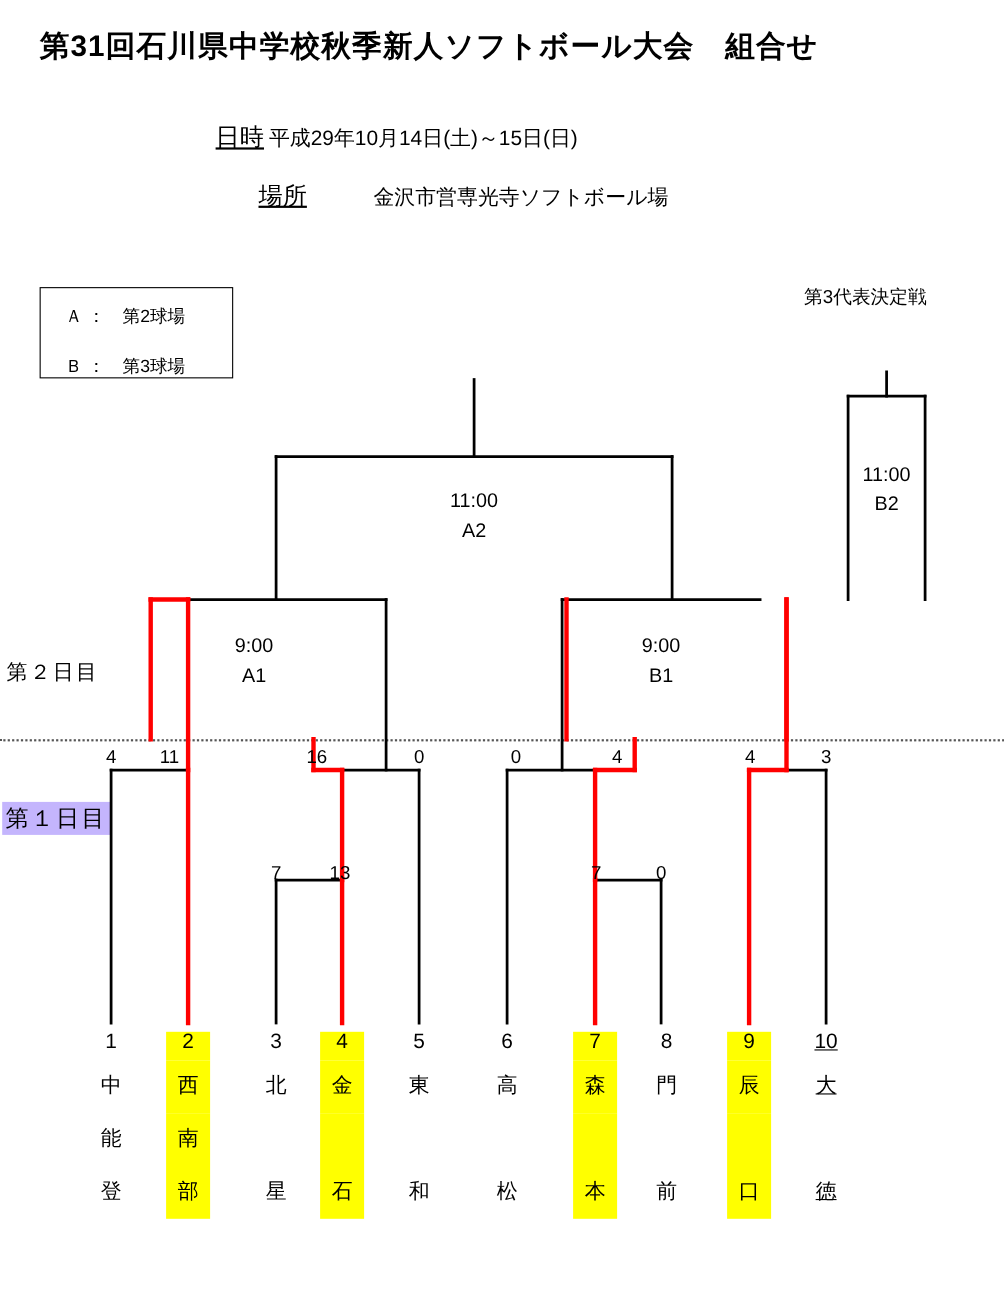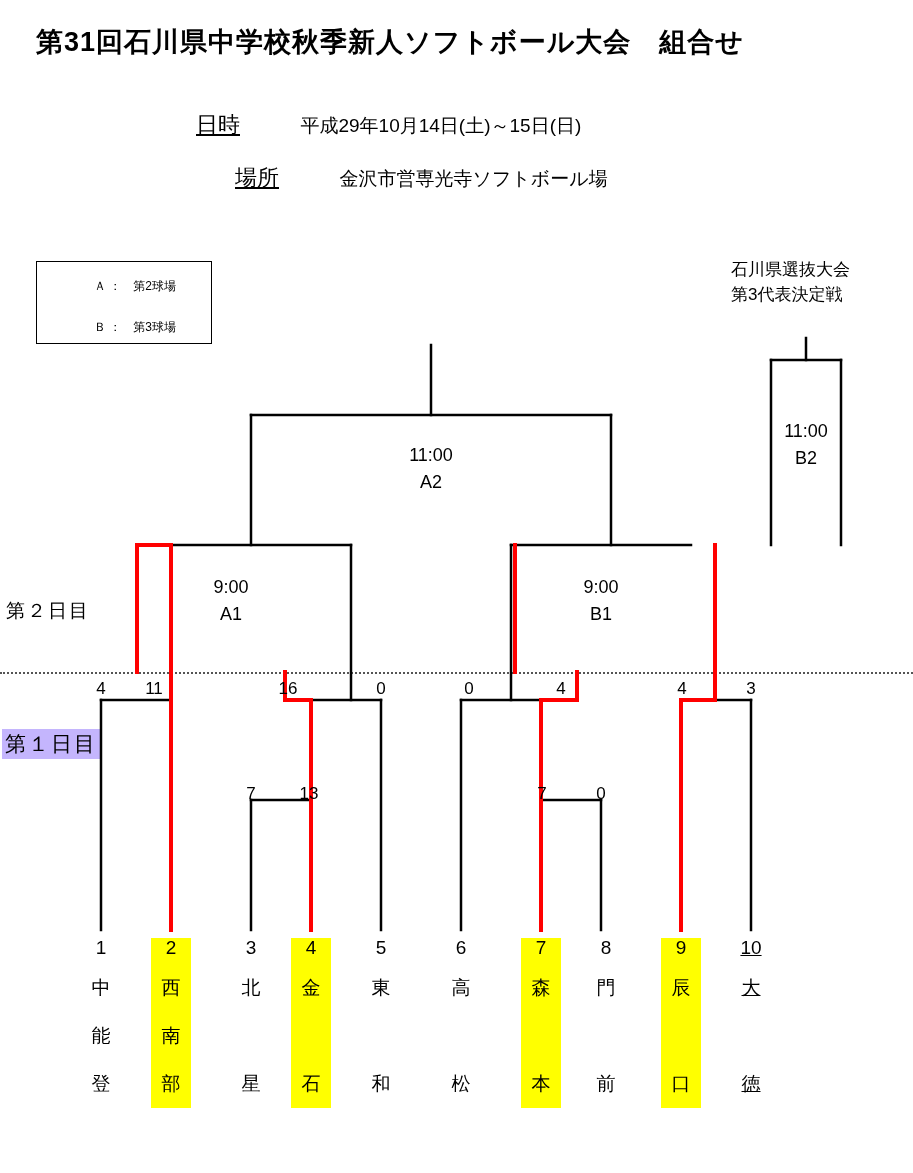--- a/index.html
+++ b/index.html
@@ -12,30 +12,29 @@
     overflow:hidden;
   }
   .abs{position:absolute;}
   #title{
     top:24px;left:0;width:780px;text-align:center;
     font-size:27px;font-weight:bold;letter-spacing:1px;
   }
   .meta-label{font-size:22px;text-decoration:underline;}
   .meta-value{font-size:19px;}
   #meta1{top:110px;left:196px;}
-  #meta1 .meta-value{margin-left:56px;text-align:right;}
+  #meta1 .meta-value{text-align:right;}
   #meta2{top:163px;left:196px;margin-left:39px;}
   #meta2 .meta-value{margin-left:56px;}
 
   
   #legend{
     top:261px;left:36px;width:176px;height:83px;
     border:1px solid #000;box-sizing:border-box;
-    font-size:12px;
-    text-align:center;
+    font-size:16px;
   }
   #legend .row{margin-left:22px;}
   #legend .row.r1{margin-top:16px;}
   #legend .row.r2{margin-top:24px;}
 
   
   #sidenote{
     top:258px;left:731px;width:180px;font-size:17px;line-height:1.45;
     text-align:left;
   }
@@ -82,21 +81,20 @@
   <span class="meta-label">場所</span>
   <span class="meta-value">金沢市営専光寺ソフトボール場</span>
 </div>
 
 <div class="abs" id="legend">
   <div class="row r1">Ａ ：　第2球場</div>
   <div class="row r2">Ｂ ：　第3球場</div>
 </div>
 
 <div class="abs" id="sidenote">
-  <div>石川県選抜大会</div>
   <div>第3代表決定戦</div>
 </div>
 
 <div class="abs" id="sep"></div>
 <div class="abs" id="day2">第２日目</div>
 <div class="abs" id="day1">第１日目</div>
 
 <svg class="abs" id="bracket" viewBox="0 0 913 1173">
   <g stroke="#000000" stroke-width="2.5" fill="none" stroke-linecap="square">
 

